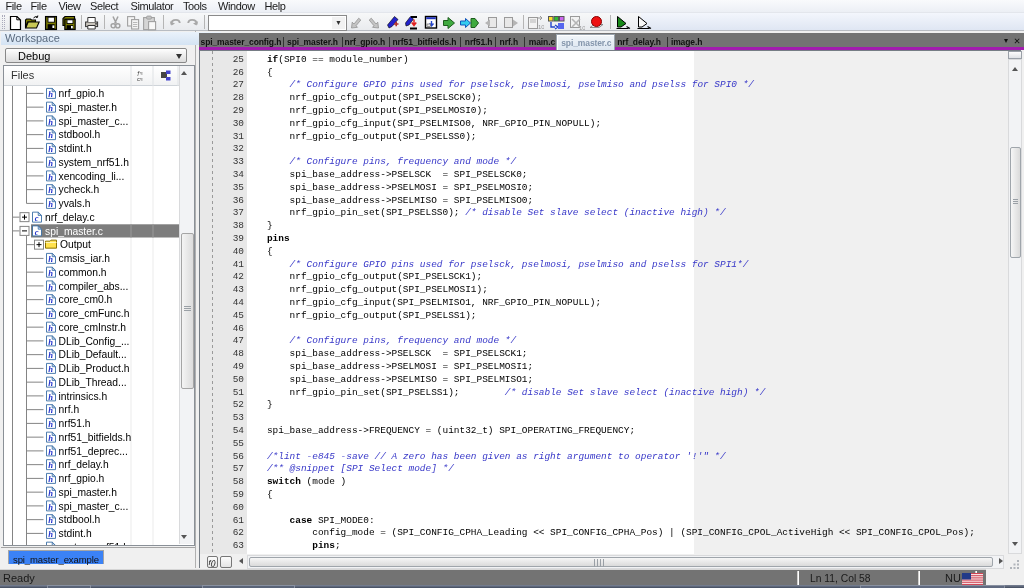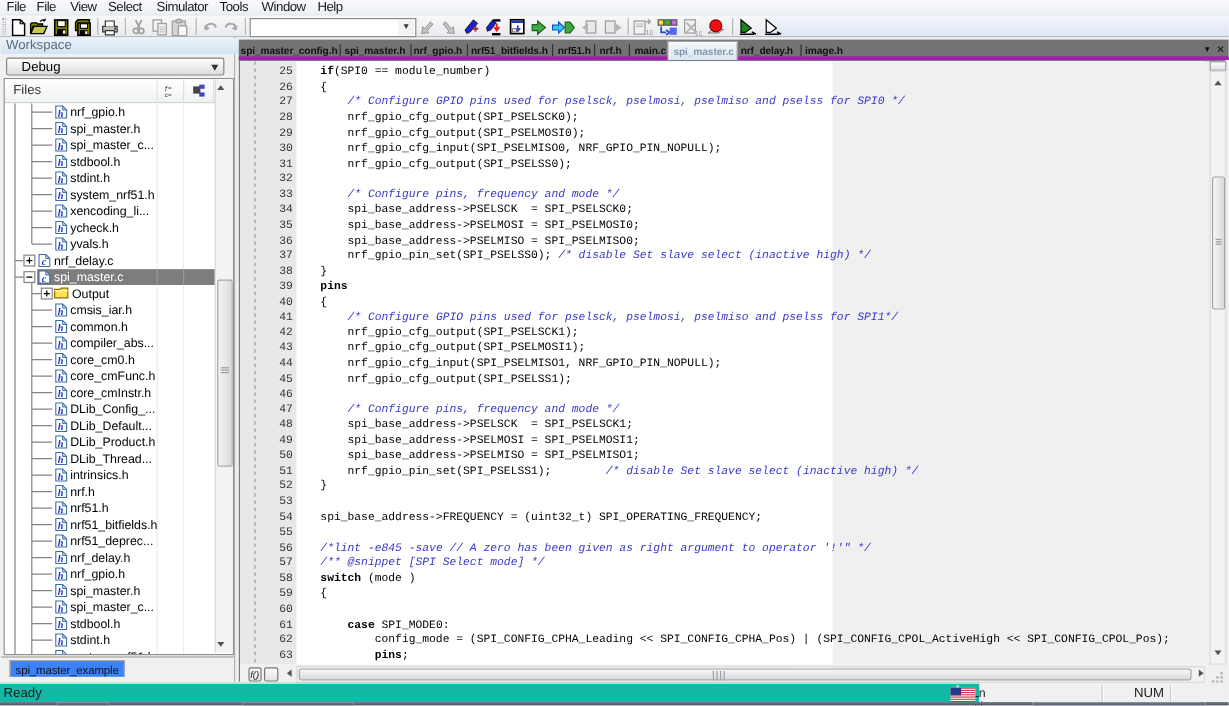--- a/index.html
+++ b/index.html
@@ -47,21 +47,21 @@
 #vsplit{position:absolute;left:808px;top:0px;width:14px;height:8px;background:linear-gradient(#fdfdfd,#dfe2e6);border:1px solid #9aa0a8}
 #vthumb{position:absolute;left:0.5px;top:87px;width:11px;height:111px;background:linear-gradient(90deg,#f6f6f6,#dadada);border:1px solid #9fa5ab;border-radius:2px}
 
 #hscrollrow{position:absolute;left:0;top:503px;width:822px;height:15px;background:#f0f0f0}
 #fnbtn{position:absolute;left:6.5px;top:2px;width:11.5px;height:11.5px;border:1px solid #777;border-radius:2px;background:linear-gradient(#fcfcfc,#e4e4e4);font-size:8px;font-style:italic;text-align:center;line-height:11px;color:#222}
 #embtn{position:absolute;left:20px;top:2px;width:11.5px;height:11.5px;border:1px solid #777;border-radius:2px;background:linear-gradient(#fcfcfc,#e4e4e4)}
 #htrack{position:absolute;left:47px;top:0.5px;width:757px;height:14px;background:#f2f3f5;border:1px solid #d9dadc}
 #hthumb{position:absolute;left:1px;top:1px;width:744px;height:10.5px;background:linear-gradient(#f6f6f6,#dadada);border:1px solid #9fa5ab;border-radius:2px}
 .griplines i{display:block;height:1px;background:#9aa0a6;margin:1px 2px}
 
-#status{position:absolute;left:0;top:569px;width:816px;height:15.5px;background:#14b8a6;border-top:1px solid #d5d5d5;font-size:11px;color:#1a1a1a}
+#status{position:absolute;left:0;top:569px;width:986px;height:15.5px;background:#737373;border-top:1px solid #d5d5d5;font-size:11px;color:#1a1a1a}
 #status .sep{position:absolute;top:1px;width:1px;height:14px;background:#d0cfcd;box-shadow:1px 0 0 #fff}
 
 #taskbar{position:absolute;left:0;top:584.5px;width:1024px;height:3.5px;background:linear-gradient(#7c8496,#414b5e)}
 </style></head><body>
 <div id="root">
 <div id="menubar">
       <span style="left:5.5px">File</span>
       <span style="left:30.5px">File</span>
       <span style="left:58.5px">View</span>
       <span style="left:90px">Select</span>

